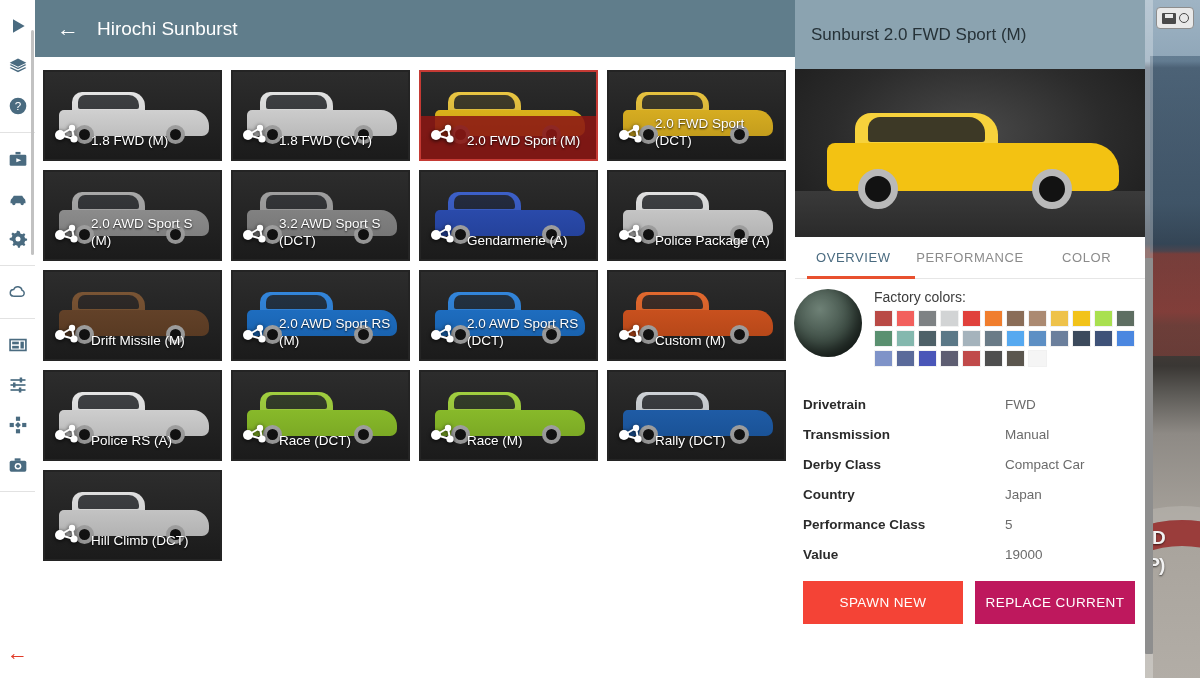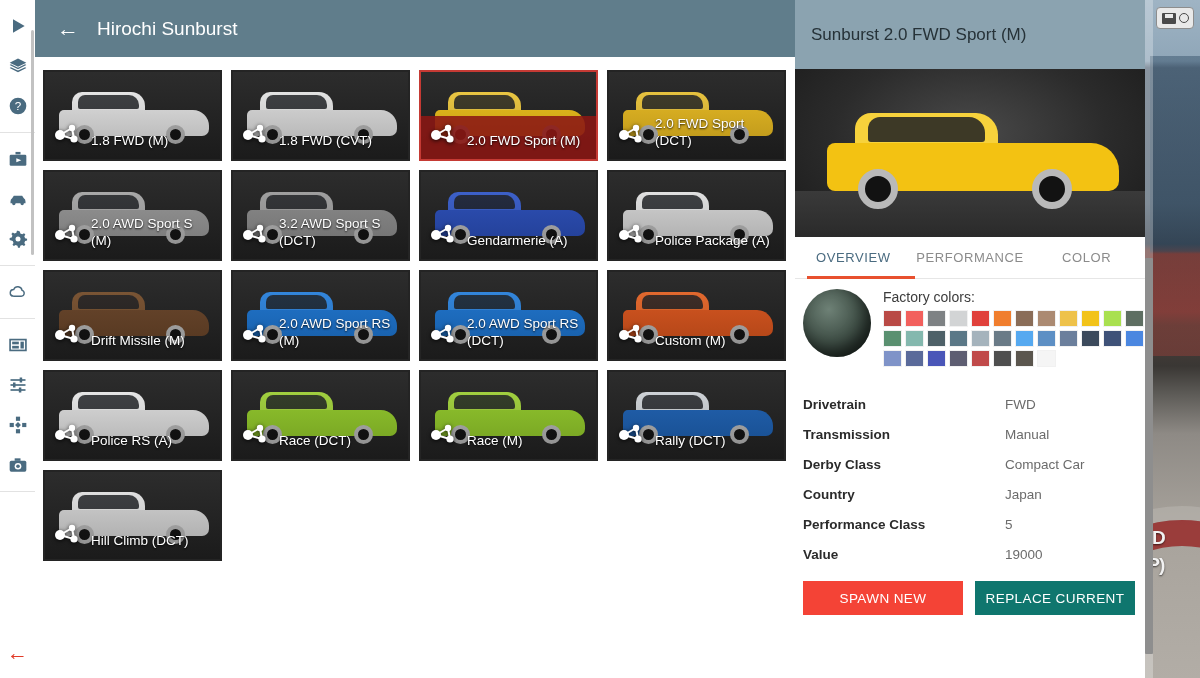--- a/index.html
+++ b/index.html
@@ -172,21 +172,21 @@
   }
   .tab {
     flex: 1; display: flex; align-items: center; justify-content: center;
     font-size: 13px; letter-spacing: .6px; color: #8b8b8b; cursor: pointer;
   }
   .tab.active { color: #4a6b80; }
   .tab-underline {
     position: absolute; left: 12px; bottom: -1px; width: 108px; height: 3px; background: #e8502e;
   }
 
-  .colors-row { display: flex; padding: 10px 26px 0 8px; gap: 12px; }
+  .colors-row { display: flex; padding: 10px 10px 0 8px; gap: 12px; justify-content: flex-end; }
   .sphere {
     width: 68px; height: 68px; border-radius: 50%; flex: none;
     background: radial-gradient(circle at 38% 30%, #6e8176 0%, #44544b 45%, #1d2722 100%);
     box-shadow: inset -6px -8px 14px rgba(0,0,0,.5);
   }
   .colors-label { font-size: 14px; color: #3c3c3c; margin-bottom: 5px; }
   .swatches { display: flex; flex-direction: column; gap: 3px; }
   .sw-row { display: flex; gap: 3px; }
   .sw {
     width: 19px; height: 17px; border: 1px solid #f1f1f1; cursor: pointer;
@@ -195,25 +195,25 @@
   .desc {
     padding: 22px 16px 0 8px; font-size: 14.5px; line-height: 21px; color: #3c3c3c;
   }
   .specs { padding: 22px 0 0 8px; }
   .spec-row { display: flex; height: 30px; align-items: center; font-size: 13.5px; }
   .spec-k { width: 202px; color: #2b2b2b; font-weight: bold; }
   .spec-v { color: #6b6b6b; }
 
   .actions { display: flex; gap: 12px; padding: 12px 10px 0 8px; }
   .btn {
-    flex: 1; height: 34px; display: flex; align-items: center; justify-content: center;
+    flex: 1; height: 43px; display: flex; align-items: center; justify-content: center;
     color: #ffffff; font-size: 13.5px; letter-spacing: .4px; cursor: pointer;
   }
   .btn-spawn { background: #f44336; }
-  .btn-replace { background: #0f766e; }
+  .btn-replace { background: #be185d; }
 
   .panel-scroll {
     position: absolute; left: 1145px; top: 258px; width: 8px; height: 396px;
     background: #8e8e8e; border-radius: 1px; z-index: 30;
   }
   .panel-scroll-track {
     position: absolute; left: 1145px; top: 0px; width: 8px; height: 678px;
     background: rgba(255,255,255,.28); z-index: 29;
   }
 </style>

